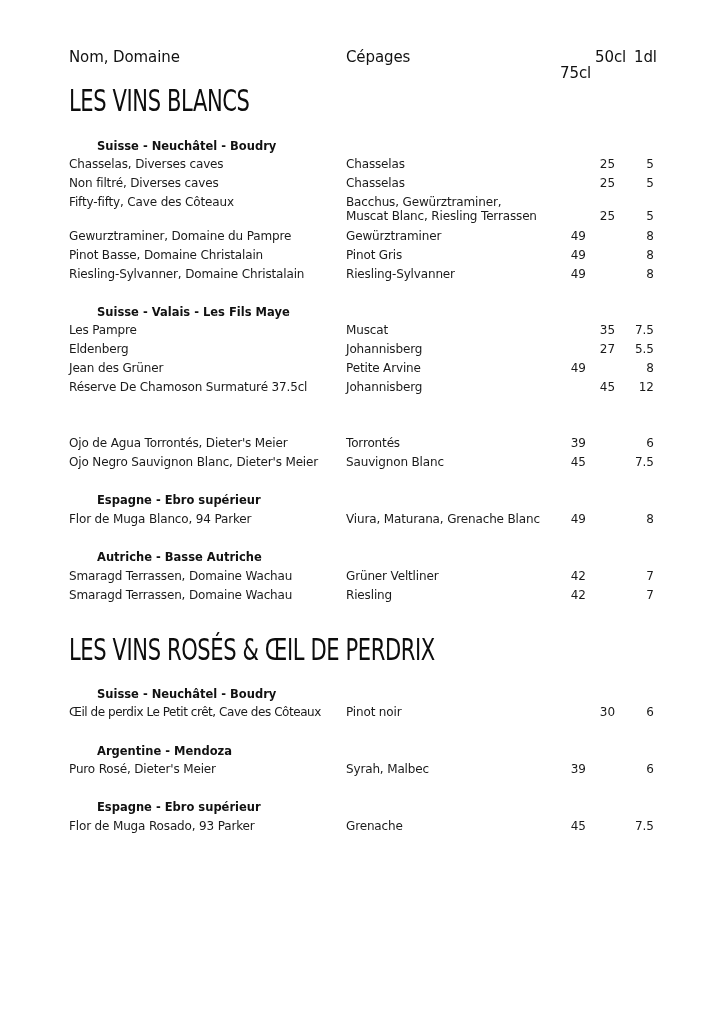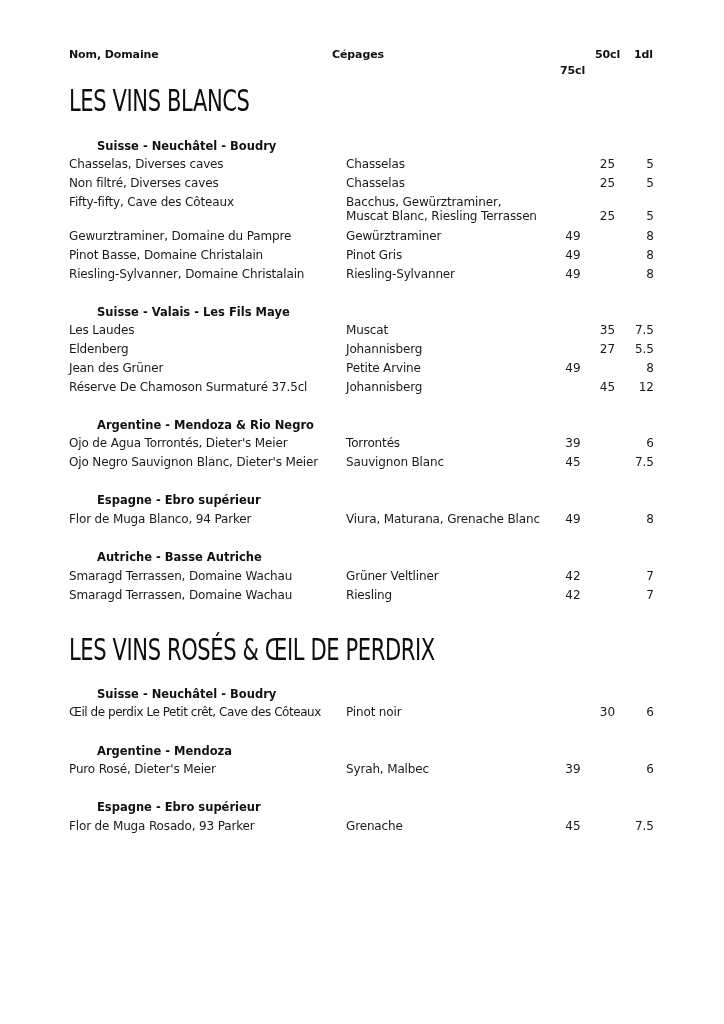--- a/index.html
+++ b/index.html
@@ -18,22 +18,22 @@
     .page {
       position: absolute;
       left: 0;
       top: 0;
       width: 724px;
       height: 1024px;
     }
     .colhead {
       position: absolute;
       top: 48px;
-      font-weight: bold;
-      font-size: 11px;
+      font-weight: normal;
+      font-size: 15px;
       letter-spacing: -0.1px;
       color: #111;
     }
     .section-title {
       position: absolute;
       left: 69px;
       font-family: "DejaVu Sans Condensed", "DejaVu Sans", sans-serif;
       font-weight: normal;
       font-size: 30px;
       letter-spacing: -0.5px;
@@ -69,42 +69,42 @@
     }
     .row .cep {
       position: absolute;
       left: 346px;
       letter-spacing: -0.15px;
     }
     .row .p75 {
       position: absolute;
       left: 560px;
       width: 26px;
-      text-align: center;
+      text-align: right;
     }
     .row .p50 {
       position: absolute;
       left: 595px;
       width: 25px;
       text-align: center;
     }
     .row .p1 {
       position: absolute;
       left: 628px;
       width: 26px;
       text-align: right;
     }
   </style>
 </head>
 <body>
 
 <div class="page">
 
   <div class="colhead" style="left:69px;">Nom, Domaine</div>
-  <div class="colhead" style="left:332px;">Cépages</div>
+  <div class="colhead" style="left:346px;">Cépages</div>
   <div class="colhead" style="left:560px;margin-top:16px;">75cl</div>
   <div class="colhead" style="left:595px;">50cl</div>
   <div class="colhead" style="left:634px;">1dl</div>
 
   <div class="section-title" style="top:83px;">LES VINS BLANCS</div>
 
   <div class="region" style="top:139px;">Suisse - Neuchâtel - Boudry</div>
 
   <div class="row" style="top:157px;">
     <span class="name">Chasselas, Diverses caves</span>
@@ -148,21 +148,21 @@
     <span class="name">Riesling-Sylvanner, Domaine Christalain</span>
     <span class="cep">Riesling-Sylvanner</span>
     <span class="p75">49</span>
     <span class="p50"></span>
     <span class="p1">8</span>
   </div>
 
   <div class="region" style="top:305px;">Suisse - Valais - Les Fils Maye</div>
 
   <div class="row" style="top:323px;">
-    <span class="name">Les Laudes</span>
+    <span class="name">Les Pampre</span>
     <span class="cep">Muscat</span>
     <span class="p75"></span>
     <span class="p50">35</span>
     <span class="p1">7.5</span>
   </div>
   <div class="row" style="top:342px;">
     <span class="name">Eldenberg</span>
     <span class="cep">Johannisberg</span>
     <span class="p75"></span>
     <span class="p50">27</span>
@@ -176,21 +176,20 @@
     <span class="p1">8</span>
   </div>
   <div class="row" style="top:380px;">
     <span class="name">Réserve De Chamoson Surmaturé 37.5cl</span>
     <span class="cep">Johannisberg</span>
     <span class="p75"></span>
     <span class="p50">45</span>
     <span class="p1">12</span>
   </div>
 
-  <div class="region" style="top:418px;">Argentine - Mendoza &amp; Rio Negro</div>
 
   <div class="row" style="top:436px;">
     <span class="name">Ojo de Agua Torrontés, Dieter's Meier</span>
     <span class="cep">Torrontés</span>
     <span class="p75">39</span>
     <span class="p50"></span>
     <span class="p1">6</span>
   </div>
   <div class="row" style="top:455px;">
     <span class="name">Ojo Negro Sauvignon Blanc, Dieter's Meier</span>

